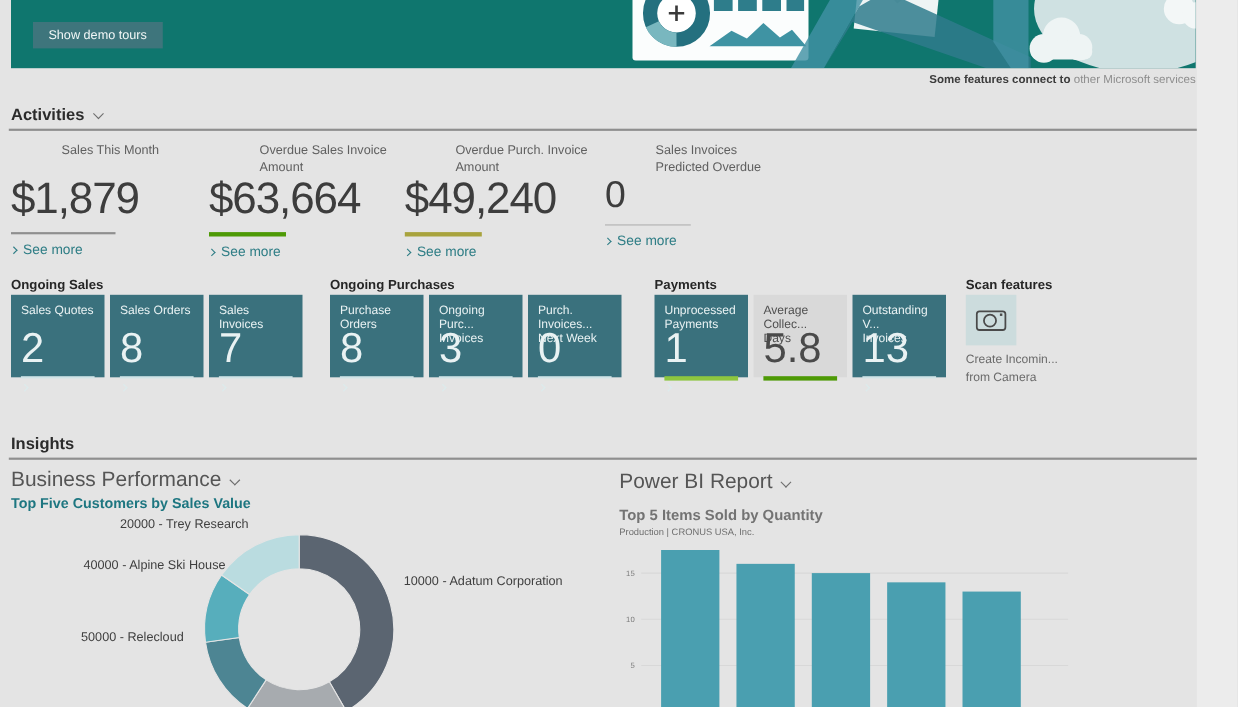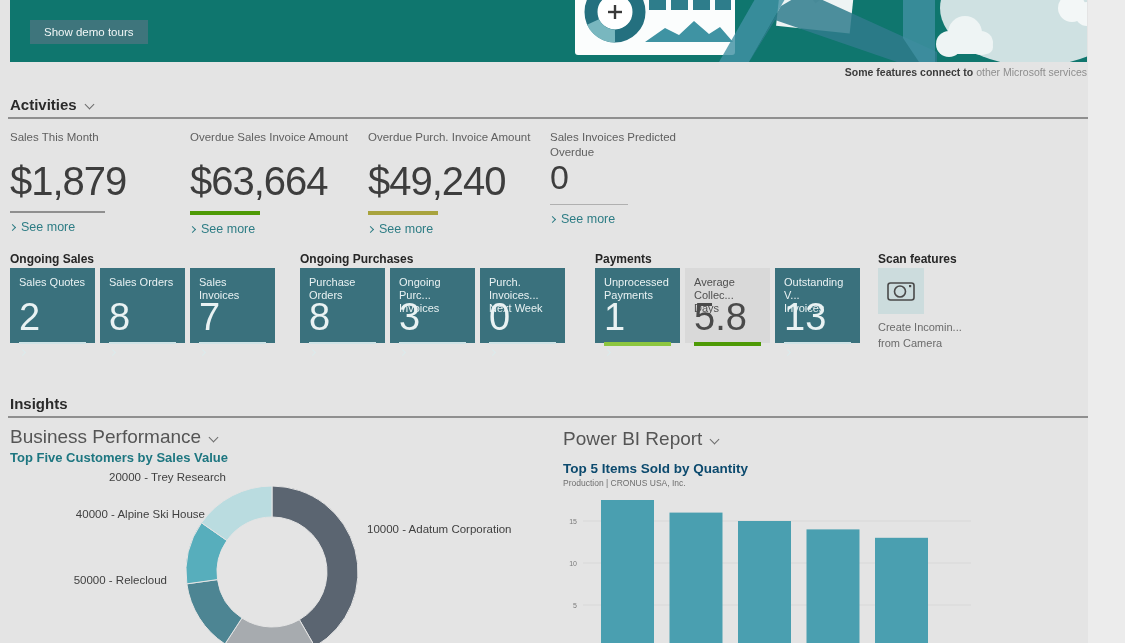--- a/index.html
+++ b/index.html
@@ -34,21 +34,21 @@
     transform:rotate(45deg); margin-left:9px; vertical-align:2px;
   }
   .chev-right {
     display:inline-block; width:5px; height:5px;
     border-right:1.5px solid currentColor; border-bottom:1.5px solid currentColor;
     transform:rotate(-45deg); margin-right:6px; vertical-align:1px;
   }
 
   
   .kpi-col { position:absolute; top:130px; width:170px; }
-  .kpi-label { font-size:11.5px; line-height:1.3; color:#5f5f5f; height:29px; }
+  .kpi-label { font-size:11.5px; line-height:1.3; color:#5f5f5f; height:29px;margin-left:46px; }
   .kpi-value { font-size:40px; font-weight:200; color:#3d3d3d; letter-spacing:-1px; line-height:1.1; white-space:nowrap; }
   .kpi-value.small { font-size:34px; }
   .kpi-underline { margin-top:8px; }
   .kpi-see-more { margin-top:7px; font-size:12.5px; color:#2e7d85; cursor:pointer; }
 
   
   .group-title { position:absolute; top:252px; font-size:12px; font-weight:bold; color:#262626; }
   .tile {
     position:absolute; top:268px; width:85px; height:75px;
     padding:8px 9px; cursor:pointer;
@@ -66,21 +66,21 @@
   }
 
   
   .scan-tile { position:absolute; left:878px; top:268px; width:46px; height:46px; background:#ccdcdd; cursor:pointer; }
   .scan-caption { position:absolute; left:878px; top:320px; font-size:11px; line-height:1.45; color:#6b6b6b; }
 
   
   .insight-head { position:absolute; font-size:19px; font-weight:300; color:#555; }
   .bp-subtitle { position:absolute; left:10px; top:450px; font-size:13px; font-weight:bold; color:#1d7680; }
   .donut-label { position:absolute; font-size:11.5px; color:#3f3f3f; white-space:nowrap; }
-  .pbi-title { position:absolute; left:563px; top:461px; font-size:13.5px; font-weight:bold; color:#0c4a6e; }
+  .pbi-title { position:absolute; left:563px; top:461px; font-size:13.5px; font-weight:bold; color:#737373; }
   .pbi-subtitle { position:absolute; left:563px; top:478px; font-size:8.5px; color:#6f6f6f; }
 </style>
 </head>
 <body>
 
 <div class="right-strip"></div>
 
 <div class="banner">
   <svg class="banner-illustration" viewBox="0 0 520 62">
     <ellipse cx="468" cy="8" rx="95" ry="58" fill="#cfe1e2"></ellipse>

